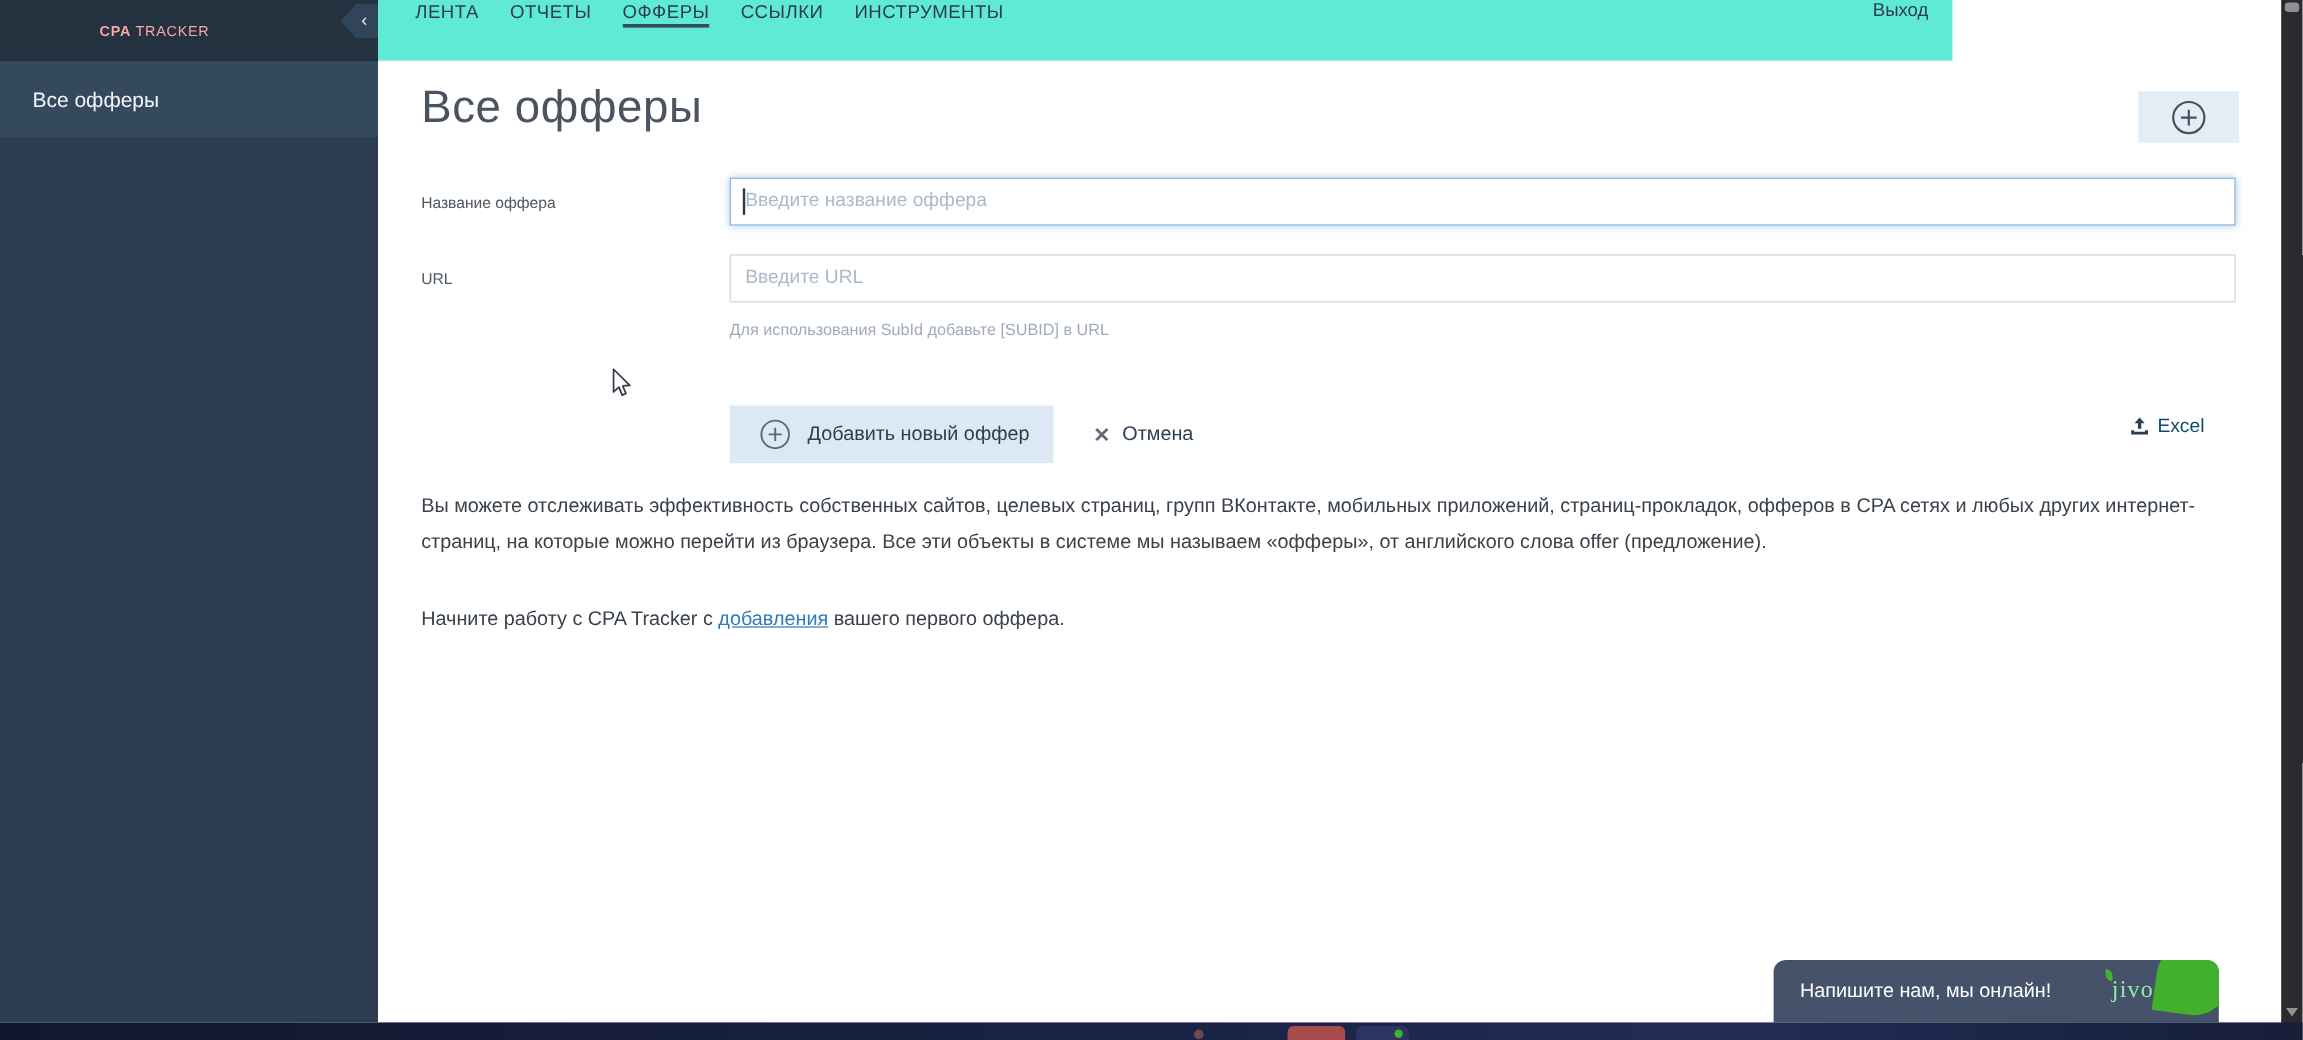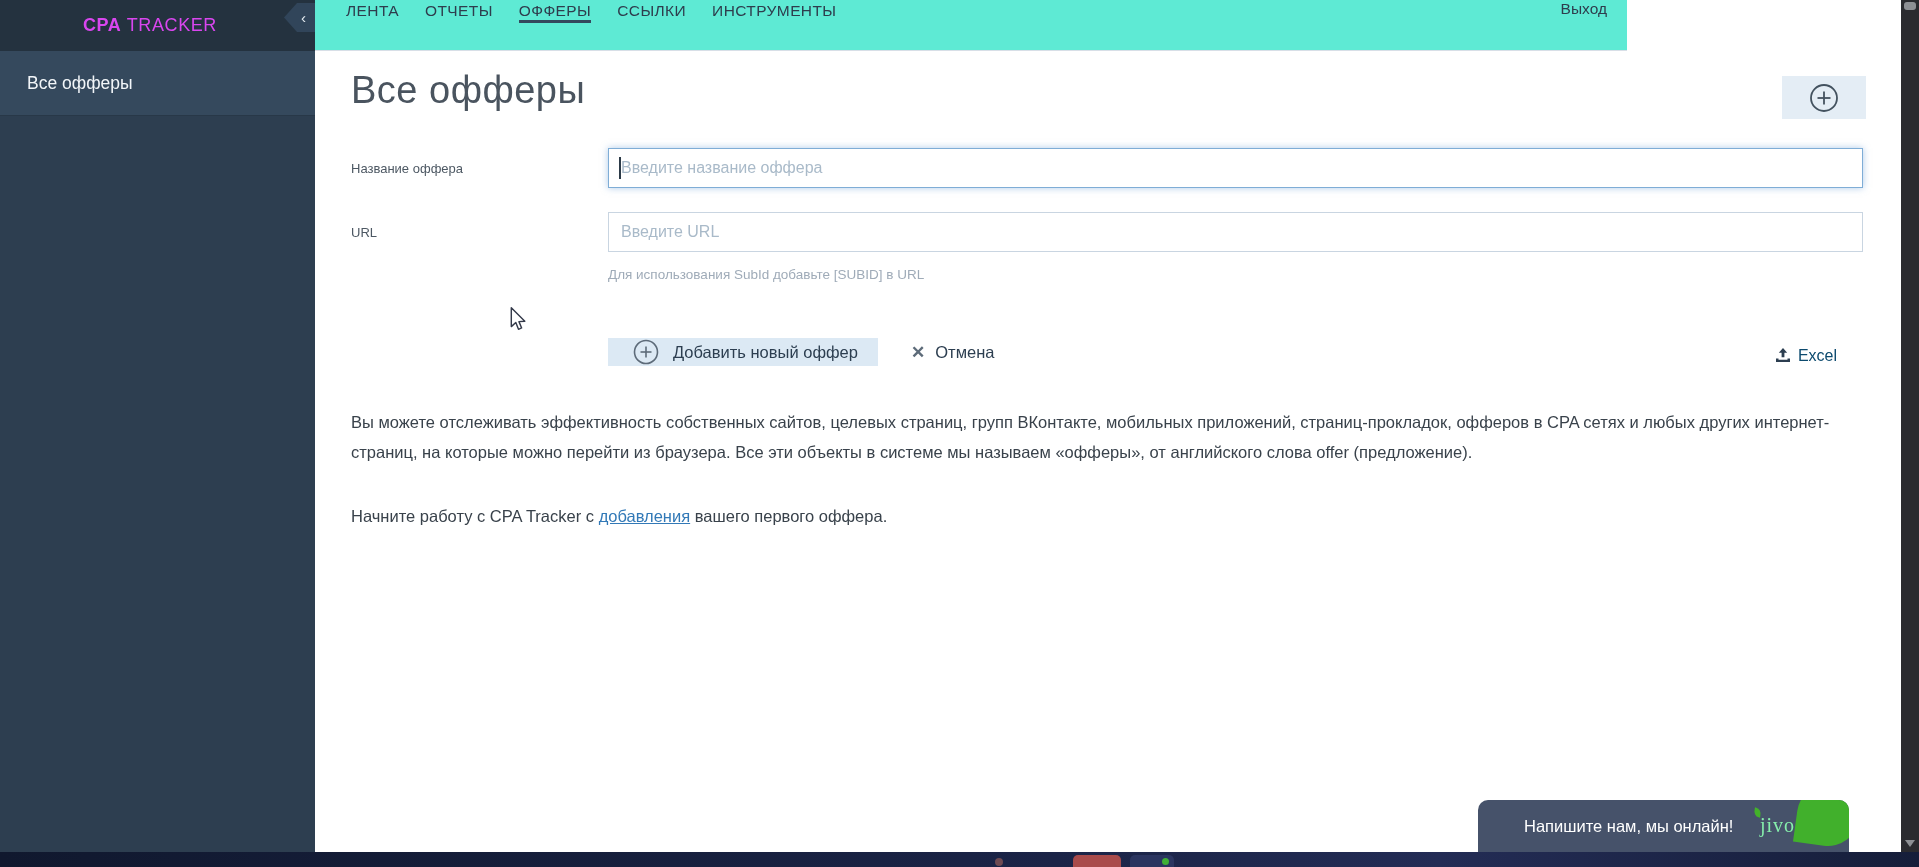--- a/index.html
+++ b/index.html
@@ -3,21 +3,21 @@
 <meta charset="utf-8">
 <style>
   * { margin:0; padding:0; box-sizing:border-box; }
   html,body { width:1919px; height:867px; overflow:hidden; background:#fff;
     font-family:"Liberation Sans", sans-serif; }
   .stage { position:relative; width:1919px; height:867px; background:#fff; overflow:hidden; }
 
   
   .sidebar { position:absolute; left:0; top:0; width:315px; height:852px; background:#2d3e50; z-index:3; }
   .sidebar-header { position:relative; height:51px; background:#24323f; display:flex; align-items:center; padding-left:83px; }
-  .brand { color:#d946ef; font-size:18px; letter-spacing:.6px; white-space:nowrap; }
+  .brand { color:#fca5a5; font-size:12px; letter-spacing:.6px; white-space:nowrap; }
   .brand b { font-weight:700; }
   .collapse-tab { position:absolute; right:0; top:3px; width:31px; height:29px; background:#31455a;
     clip-path:polygon(42% 0,100% 0,100% 100%,42% 100%,0 50%);
     display:flex; align-items:center; justify-content:center; cursor:pointer; }
   .collapse-tab span { color:#e7edf2; font-size:15px; margin-left:8px; line-height:1; }
   .side-item { height:65px; display:flex; align-items:center; padding-left:27px;
     color:#f2f6f9; font-size:17.5px; cursor:pointer; border-bottom:1px solid #283848; }
   .side-item.active { background:#35495d; }
 
   
@@ -41,38 +41,38 @@
   .form-row .flabel { width:257px; color:#4d5863; font-size:13px; }
   .finput-wrap { position:relative; flex:1; }
   .finput { width:100%; height:40px; border:1px solid #c9d5e1; background:#fff; padding:2px 12px;
     font-size:16px; color:#33404d; font-family:"Liberation Sans", sans-serif; outline:none; }
   .finput::placeholder { color:#a9bac9; opacity:1; }
   .finput.focused { border-color:#7fadd6; box-shadow:0 0 7px rgba(110,160,215,.55); }
   .caret { position:absolute; left:11px; top:9px; width:1.5px; height:22px; background:#2c3a47; }
   .hint { position:absolute; left:293px; top:216px; color:#9fabb8; font-size:13.5px; }
 
   .actions { position:absolute; left:293px; top:287px; display:flex; align-items:center; gap:33px; }
-  .submit-btn { height:28px; width:270px; background:#dce9f4; border:none; display:flex; align-items:center;
+  .submit-btn { height:48px; width:270px; background:#dce9f4; border:none; display:flex; align-items:center;
     justify-content:flex-start; padding-left:25px; gap:14px; cursor:pointer;
     color:#2c3e50; font-size:16.5px; font-family:"Liberation Sans", sans-serif; }
   .cancel-btn { display:flex; align-items:center; gap:10px; color:#2c3e50; font-size:16.5px; cursor:pointer; }
   .x-icon { color:#5d6b79; font-size:17px; font-weight:700; }
   .excel-btn { position:absolute; right:64px; top:296px; display:flex; align-items:center; gap:6px;
     color:#0c4a6e; font-size:16px; cursor:pointer; }
 
   .desc { position:absolute; left:36px; top:356px; width:1505px; color:#39424b; font-size:16.5px; line-height:30px; }
   .desc p + p { margin-top:34px; }
   .desc a { color:#3279b7; text-decoration:underline; cursor:pointer; }
 
   
   .cursor { position:absolute; left:505px; top:305px; z-index:9; pointer-events:none; }
 
   
   .jivo { position:absolute; left:1478px; top:800px; width:371px; height:52px; background:#46526a;
-    border-radius:10px 10px 0 0; overflow:hidden; z-index:6; display:flex; align-items:center; cursor:pointer;padding-left:24px; }
+    border-radius:10px 10px 0 0; overflow:hidden; z-index:6; display:flex; align-items:center; cursor:pointer; }
   .jivo-msg { color:#fff; font-size:16.5px; padding-left:22px; }
   .jivo-logo { position:absolute; right:54px; top:14px; color:#86efac; font-size:20px; letter-spacing:1px;font-family:Liberation Serif, serif; }
   .jivo-jdot { position:absolute; right:88px; top:8px; width:7px; height:9px; background:#43b22a;
     border-radius:0 80% 0 80%; transform:rotate(12deg); }
   .jivo-leaf { position:absolute; right:-10px; top:-16px; width:62px; height:62px; background:#41b02c;
     border-radius:50% 50% 50% 0; transform:rotate(8deg); }
 
   
   .scrollbar { position:absolute; right:0; top:0; width:18px; height:867px; background:#2b2b2f; z-index:5; }
   .sb-thumb { position:absolute; left:3px; top:2px; width:12px; height:8px; background:#8e9094; border-radius:3px; cursor:pointer; }

